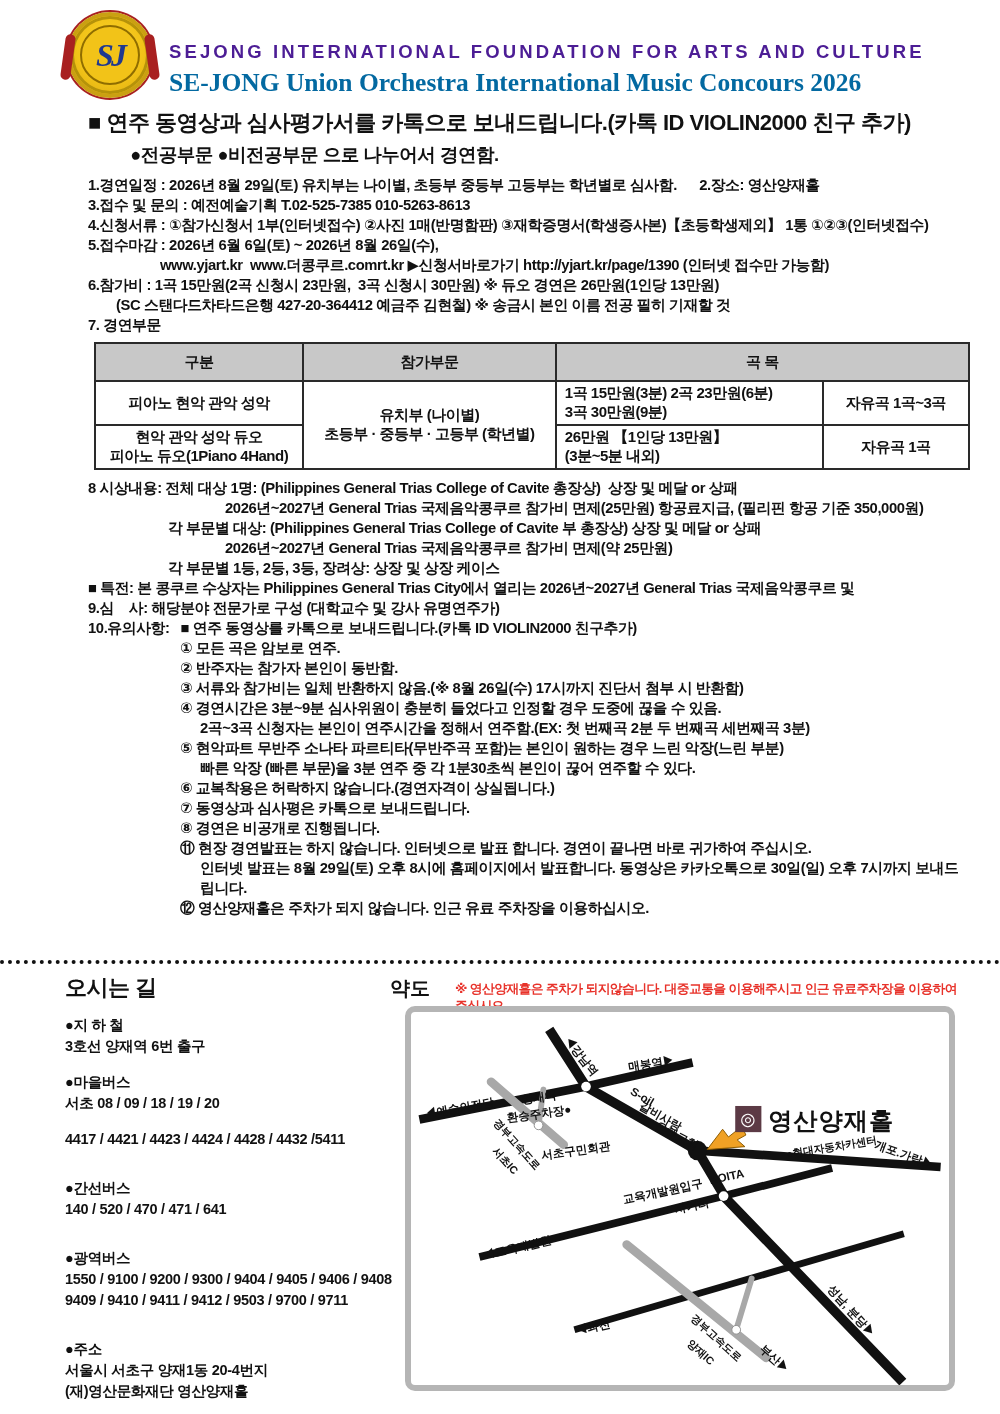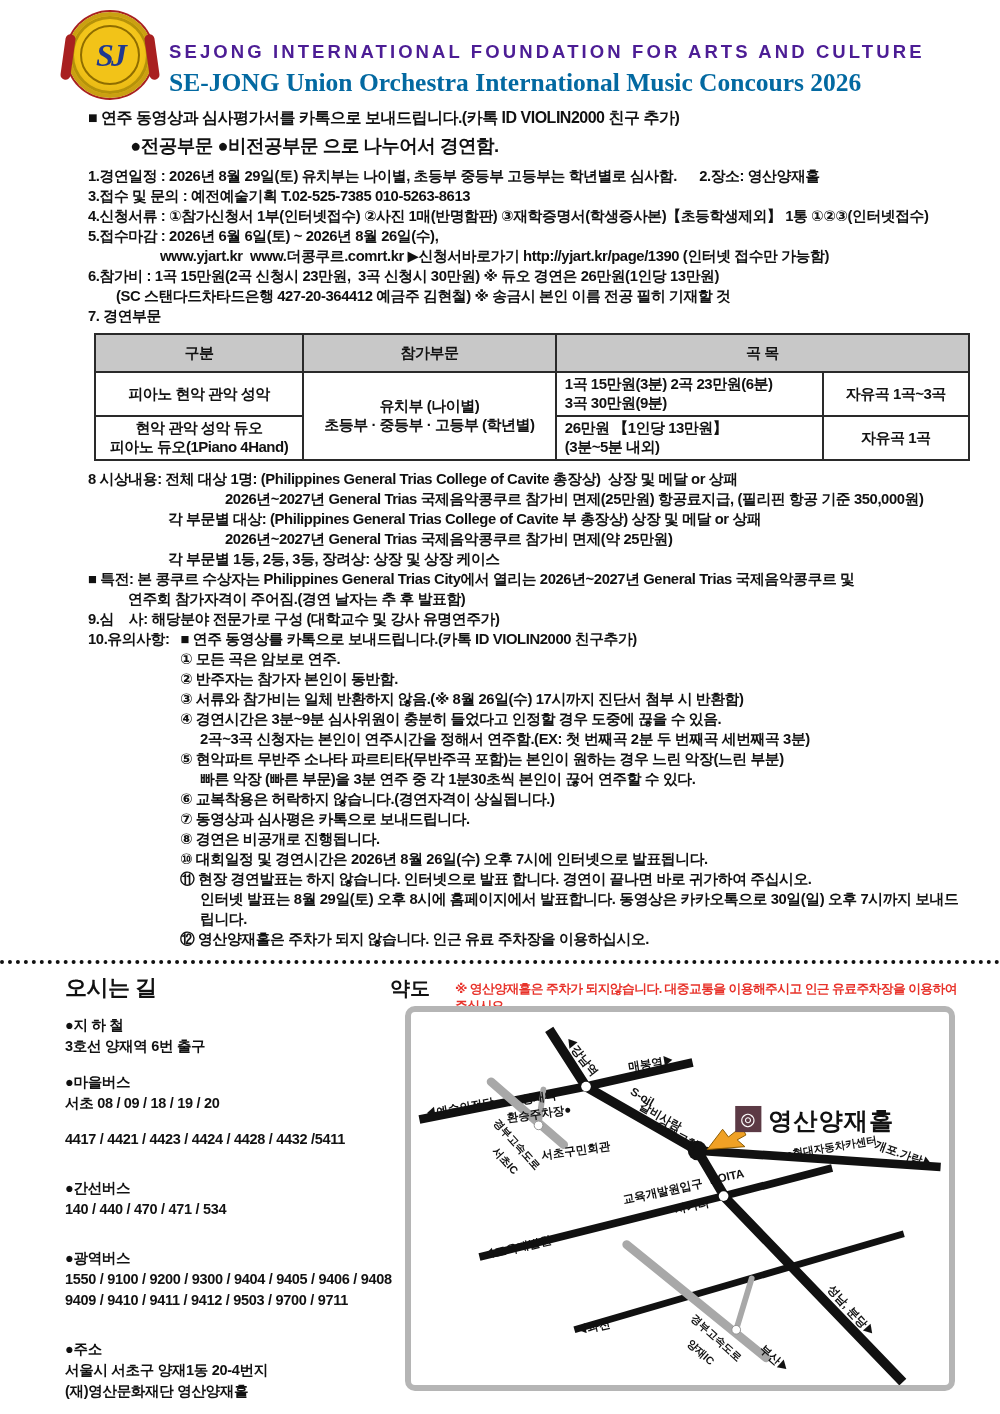--- a/index.html
+++ b/index.html
@@ -18,21 +18,21 @@
   .seal-inner{width:56px;height:56px;border-radius:50%;border:2px solid #8f6d00;
         background:#f2c318;display:flex;align-items:center;justify-content:center;}
   .monogram{font-family:"Liberation Serif","DejaVu Serif",serif;font-weight:bold;font-style:italic;
         font-size:32px;color:#1f3890;letter-spacing:-3px;}
   .titles{margin-left:16px;}
   .org-title{color:#4c1d95;font-size:18.5px;font-weight:bold;letter-spacing:3.1px;white-space:nowrap;}
   .main-title{font-family:"Liberation Serif","DejaVu Serif",serif;font-weight:bold;font-size:25.5px;
         color:#0369a1;margin-top:5px;white-space:nowrap;}
   
   .notice{margin:10px 40px 0 88px;}
-  .notice-1{font-size:16px;font-weight:bold;letter-spacing:-0.5px;}
+  .notice-1{font-size:22px;font-weight:bold;letter-spacing:-0.5px;}
   .notice-2{font-size:18.5px;font-weight:bold;margin:4px 0 0 42px;letter-spacing:-0.5px;}
   
   .main-block{margin:8px 30px 0 88px;}
   .line{font-size:14.8px;font-weight:bold;line-height:20px;letter-spacing:-0.4px;white-space:pre-wrap;}
   .i0{margin-left:0;} .i1{margin-left:28px;} .i1b{margin-left:72px;} .i1x{margin-left:40px;}
   .i2{margin-left:80px;} .i3{margin-left:137px;} .ic{margin-left:92px;} .ic2{margin-left:112px;}
   
   .comp-table{border-collapse:collapse;margin:7px 0 8px 6px;table-layout:fixed;}
   .comp-table td,.comp-table th{border:2px solid #2a2a2a;font-size:15px;font-weight:bold;
         letter-spacing:-0.5px;padding:2px 8px;}
@@ -144,21 +144,20 @@
         <div class="line i3">2026년~2027년 General Trias 국제음악콩쿠르 참가비 면제(25만원) 항공료지급, (필리핀 항공 기준 350,000원)</div>
 
         <div class="line i2">각 부문별 대상: (Philippines General Trias College of Cavite 부 총장상) 상장 및 메달 or 상패</div>
 
         <div class="line i3">2026년~2027년 General Trias 국제음악콩쿠르 참가비 면제(약 25만원)</div>
 
         <div class="line i2">각 부문별 1등, 2등, 3등, 장려상: 상장 및 상장 케이스</div>
 
         <div class="line i0">■ 특전: 본 콩쿠르 수상자는 Philippines General Trias City에서 열리는 2026년~2027년 General Trias 국제음악콩쿠르 및</div>
 
-        <div class="line i1x">연주회 참가자격이 주어짐.(경연 날자는 추 후 발표함)</div>
 
         <div class="line i0">9.심    사: 해당분야 전문가로 구성 (대학교수 및 강사 유명연주가)</div>
 
         <div class="line i0">10.유의사항:   ■ 연주 동영상를 카톡으로 보내드립니다.(카톡 ID VIOLIN2000 친구추가)</div>
 
         <div class="line ic">① 모든 곡은 암보로 연주.</div>
 
         <div class="line ic">② 반주자는 참가자 본인이 동반함.</div>
 
         <div class="line ic">③ 서류와 참가비는 일체 반환하지 않음.(※ 8월 26일(수) 17시까지 진단서 첨부 시 반환함)</div>
@@ -171,21 +170,20 @@
 
         <div class="line ic2">빠른 악장 (빠른 부문)을 3분 연주 중 각 1분30초씩 본인이 끊어 연주할 수 있다.</div>
 
         <div class="line ic">⑥ 교복착용은 허락하지 않습니다.(경연자격이 상실됩니다.)</div>
 
         <div class="line ic">⑦ 동영상과 심사평은 카톡으로 보내드립니다.</div>
 
         <div class="line ic">⑧ 경연은 비공개로 진행됩니다.</div>
 
 
-        <div class="line ic">⑩ 대회일정 및 경연시간은 2026년 8월 26일(수) 오후 7시에 인터넷으로 발표됩니다.</div>
 
         <div class="line ic">⑪ 현장 경연발표는 하지 않습니다. 인터넷으로 발표 합니다. 경연이 끝나면 바로 귀가하여 주십시오.</div>
 
         <div class="line ic2">인터넷 발표는 8월 29일(토) 오후 8시에 홈페이지에서 발표합니다. 동영상은 카카오톡으로 30일(일) 오후 7시까지 보내드립니다.</div>
 
         <div class="line ic">⑫ 영산양재홀은 주차가 되지 않습니다. 인근 유료 주차장을 이용하십시오.</div>
       </div>
   </div>
 
   <div class="bottom">
@@ -206,21 +204,21 @@
 
         </div>
 
         <div class="dir-group">
           <div class="dir-line">4417 / 4421 / 4423 / 4424 / 4428 / 4432 /5411</div>
 
         </div>
 
         <div class="dir-group gap-lg">
           <div class="dir-label">●간선버스</div>
-          <div class="dir-line">140 / 440 / 470 / 471 / 534</div>
+          <div class="dir-line">140 / 520 / 470 / 471 / 641</div>
 
         </div>
 
         <div class="dir-group gap-lg">
           <div class="dir-label">●광역버스</div>
           <div class="dir-line">1550 / 9100 / 9200 / 9300 / 9404 / 9405 / 9406 / 9408</div>
           <div class="dir-line">9409 / 9410 / 9411 / 9412 / 9503 / 9700 / 9711</div>
         </div>
 
         <div class="dir-group gap-lg">

